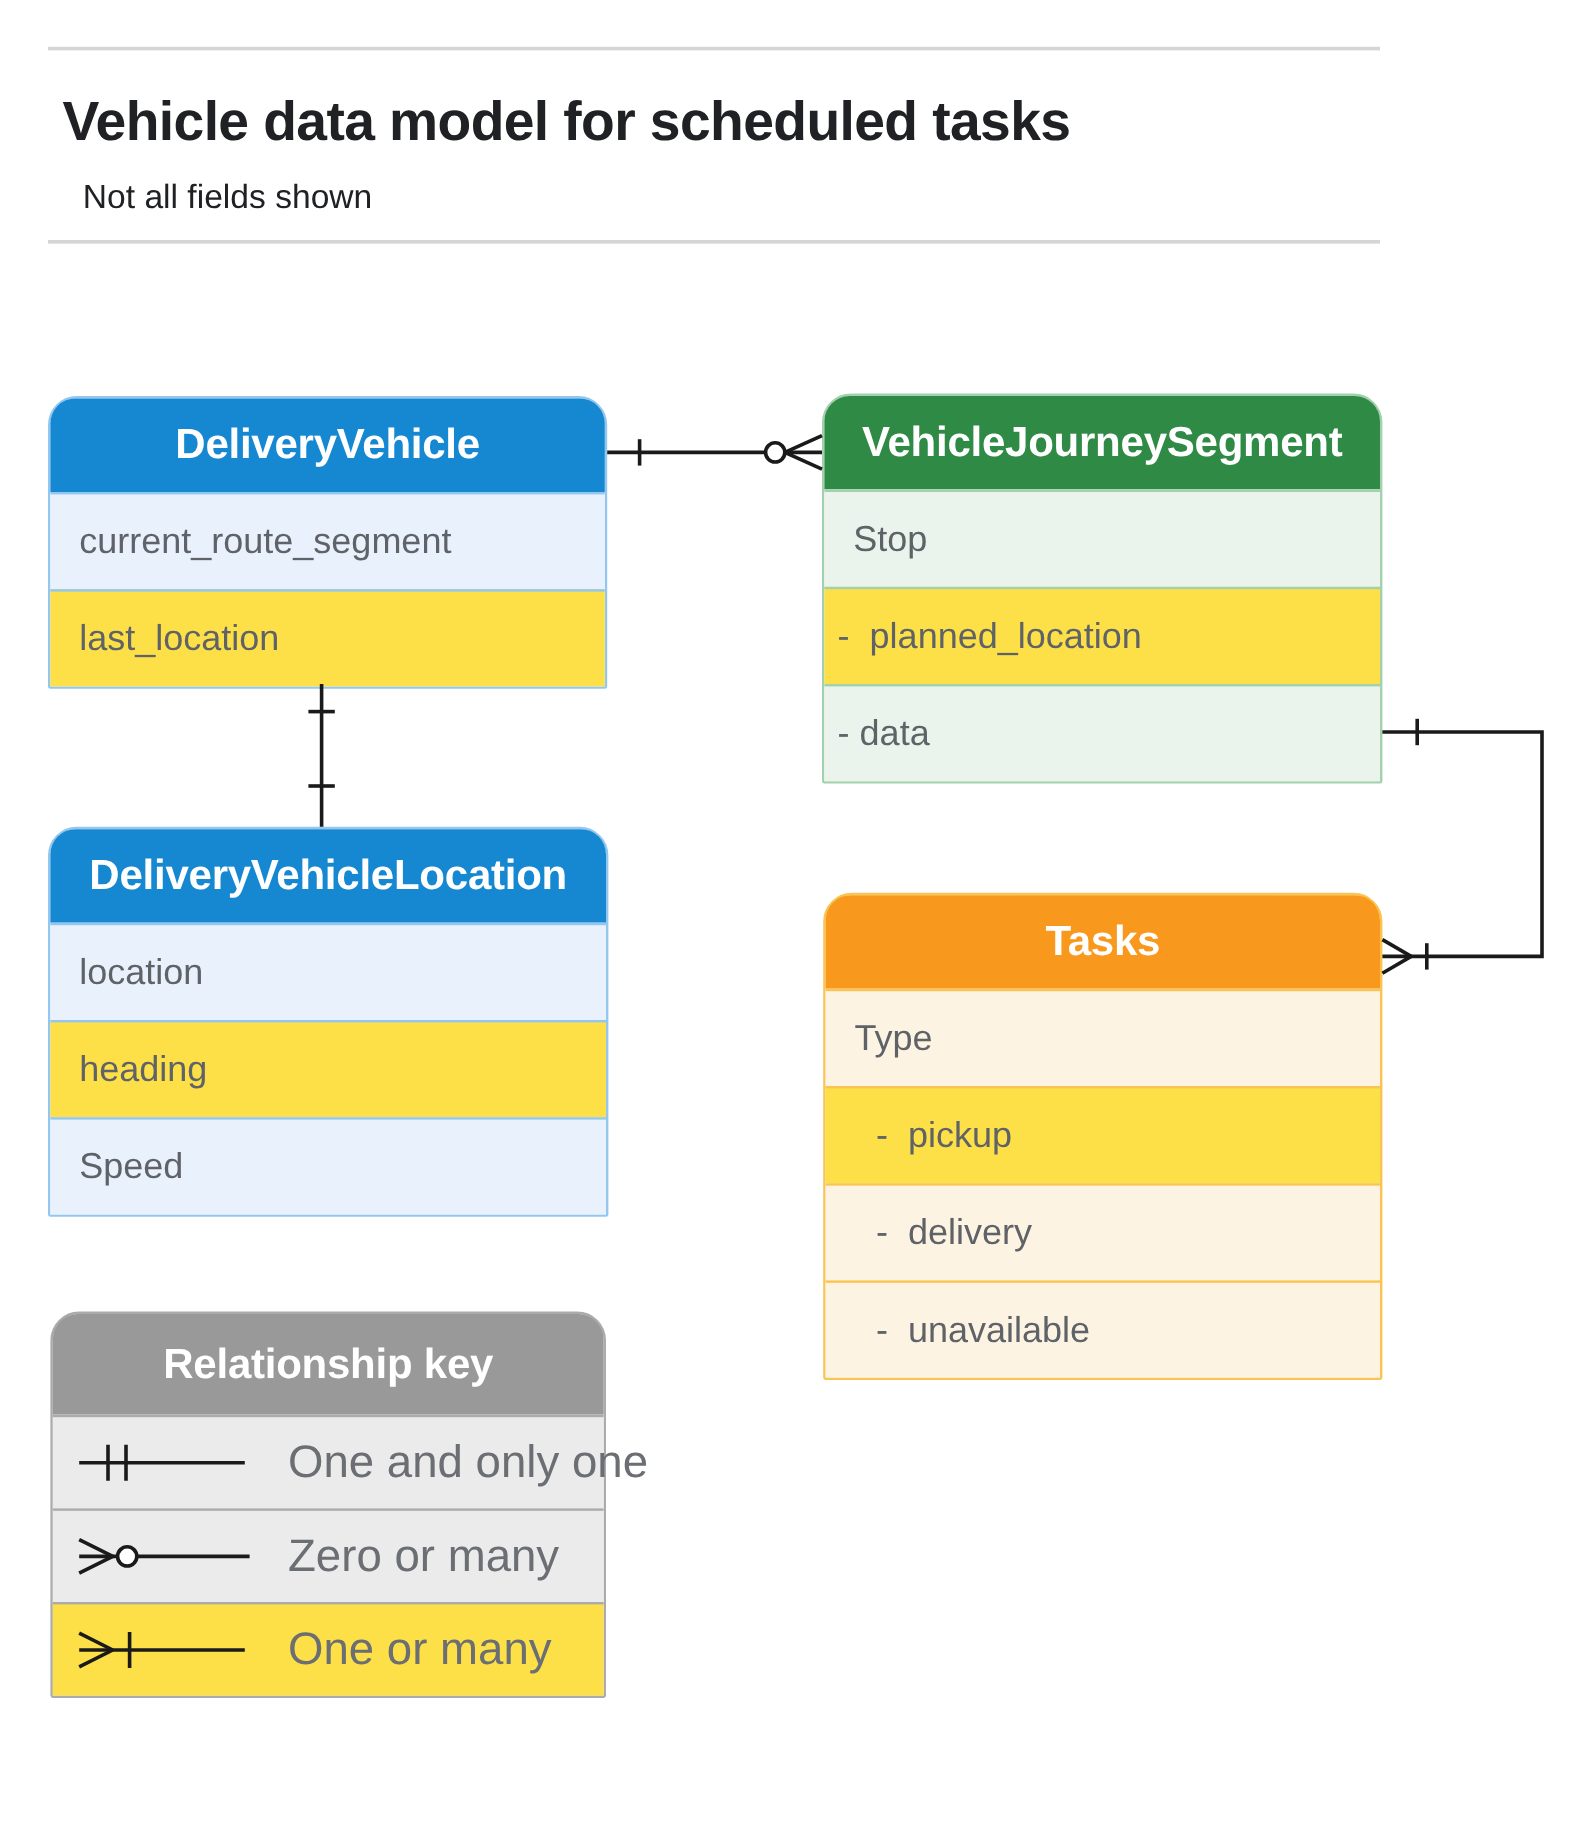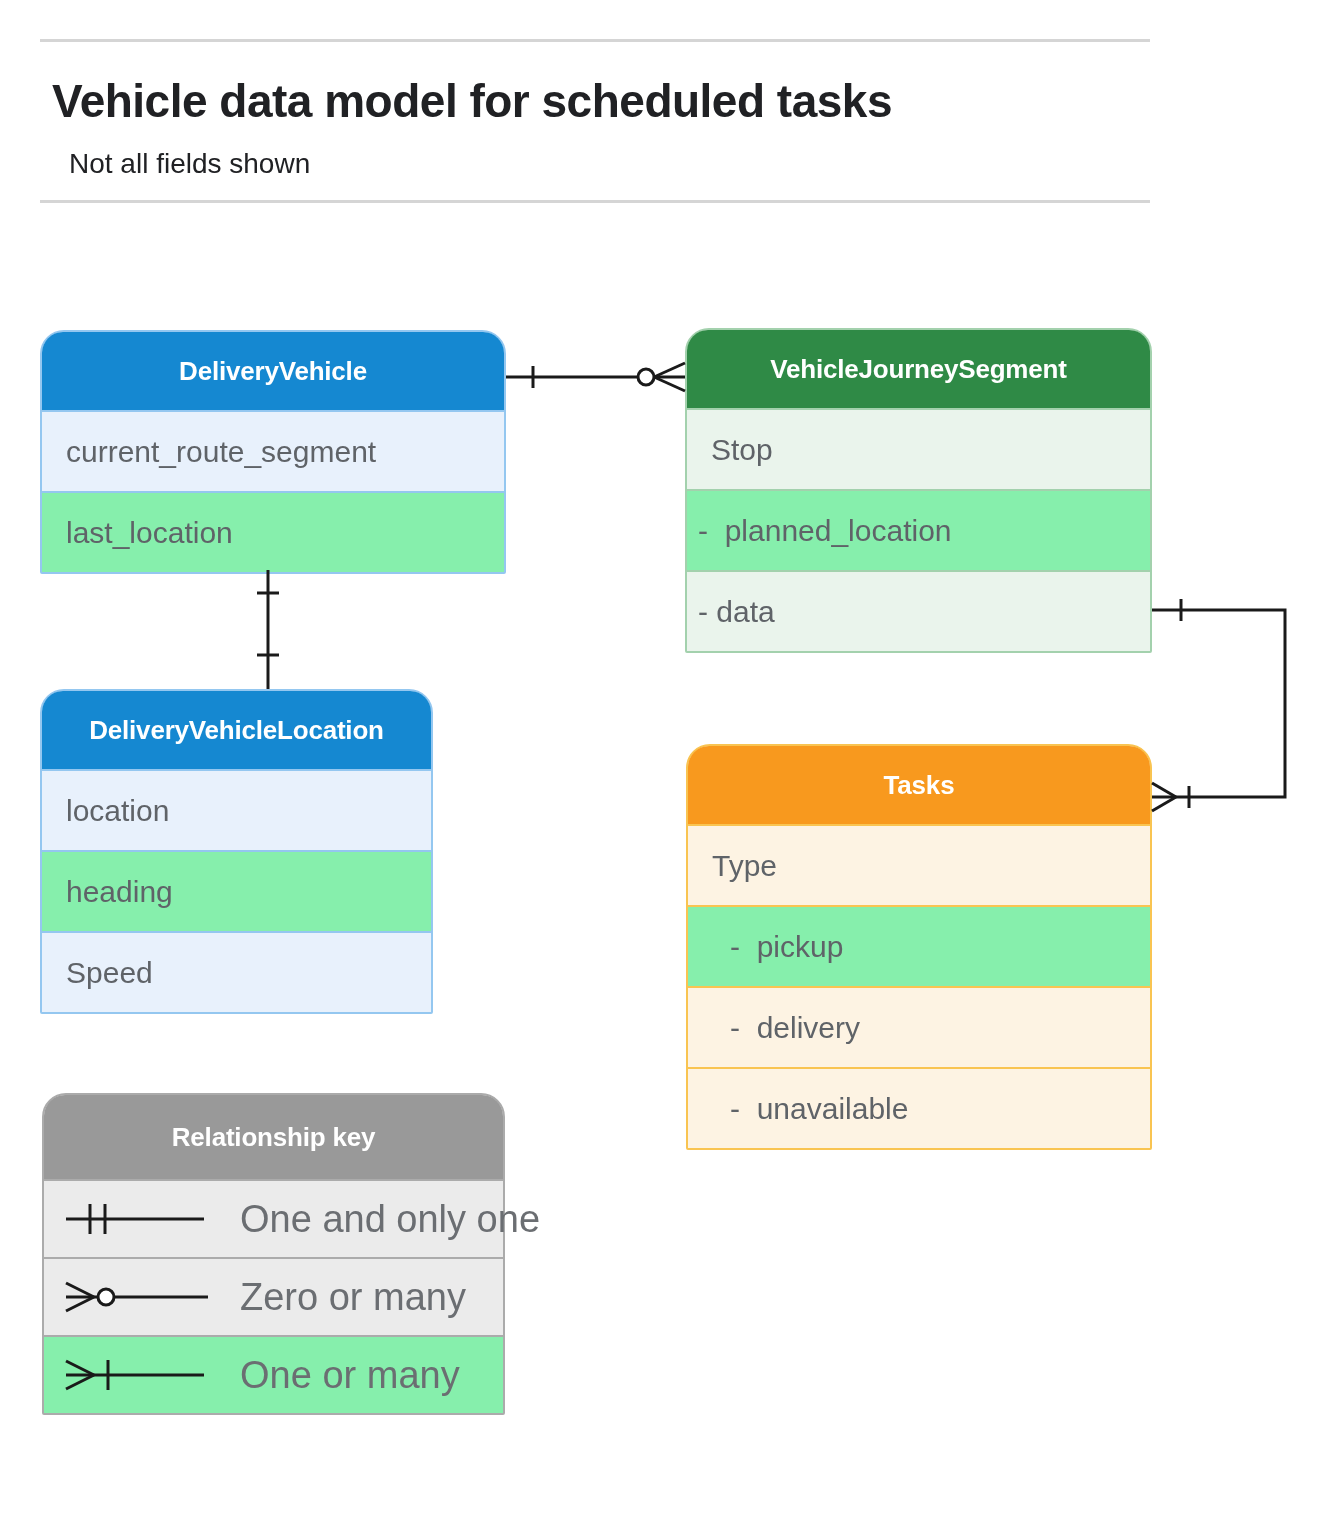--- a/index.html
+++ b/index.html
@@ -11,38 +11,38 @@
   #rule-bottom{top:200px;}
 
   #page-title{position:absolute;left:52px;top:74px;margin:0;
               font-size:46px;font-weight:700;letter-spacing:-0.5px;color:var(--title-text);}
   #page-subtitle{position:absolute;left:53px;top:132px;margin:16px;
                  font-size:28px;font-weight:400;color:var(--title-text);}
 
   .entity{position:absolute;box-sizing:border-box;border-radius:24px 24px 2px 2px;
           border:2px solid var(--bd);background:#fff;}
   .entity > header{height:78px;display:flex;align-items:center;justify-content:center;
-          background:var(--hd);color:#ffffff;font-size:26px;font-weight:700;
+          background:var(--hd);color:#ffffff;font-size:35px;font-weight:700;
           border-radius:21px 21px 0 0;letter-spacing:-0.2px;}
   .row{box-sizing:border-box;height:81px;border-top:2px solid var(--bd);
        display:flex;align-items:center;padding-left:24px;
-       font-size:30px;color:var(--row-text);background:#86efac;}
+       font-size:30px;color:var(--row-text);background:#fde047;}
   .row .row-label{white-space:pre;}
   .row.shaded{background:var(--tint);}
   .row.ind-sm{padding-left:11px;}
   .row.ind{padding-left:42px;}
 
   .t-blue  {--hd:var(--blue-header);  --tint:var(--blue-tint);  --bd:var(--blue-border);}
   .t-green {--hd:var(--green-header); --tint:var(--green-tint); --bd:var(--green-border);}
   .t-orange{--hd:var(--orange-header);--tint:var(--orange-tint);--bd:var(--orange-border);}
   .t-gray  {--hd:var(--gray-header);  --tint:var(--gray-tint);  --bd:var(--gray-border);}
 
   #box-dv   {left:40px; top:330px;width:466px;}
   #box-vjs  {left:685px;top:328px;width:467px;}
-  #box-dvl  {left:40px; top:689px;width:393px;}
+  #box-dvl  {left:40px; top:689px;width:467px;}
   #box-tasks{left:686px;top:744px;width:466px;}
   #box-key  {left:42px; top:1093px;width:463px;}
   #box-key > header{height:84px;}
   #box-key .row{height:78px;font-size:38px;color:#6b6e72;}
 
   .ksym{width:150px;height:44px;flex:0 0 auto;margin-left:-8px;}
   .klabel{margin-left:30px;white-space:pre;}
 
   #connector-overlay{position:absolute;left:0;top:0;z-index:5;pointer-events:none;}
   .ln{stroke:var(--line);stroke-width:3;fill:none;}

